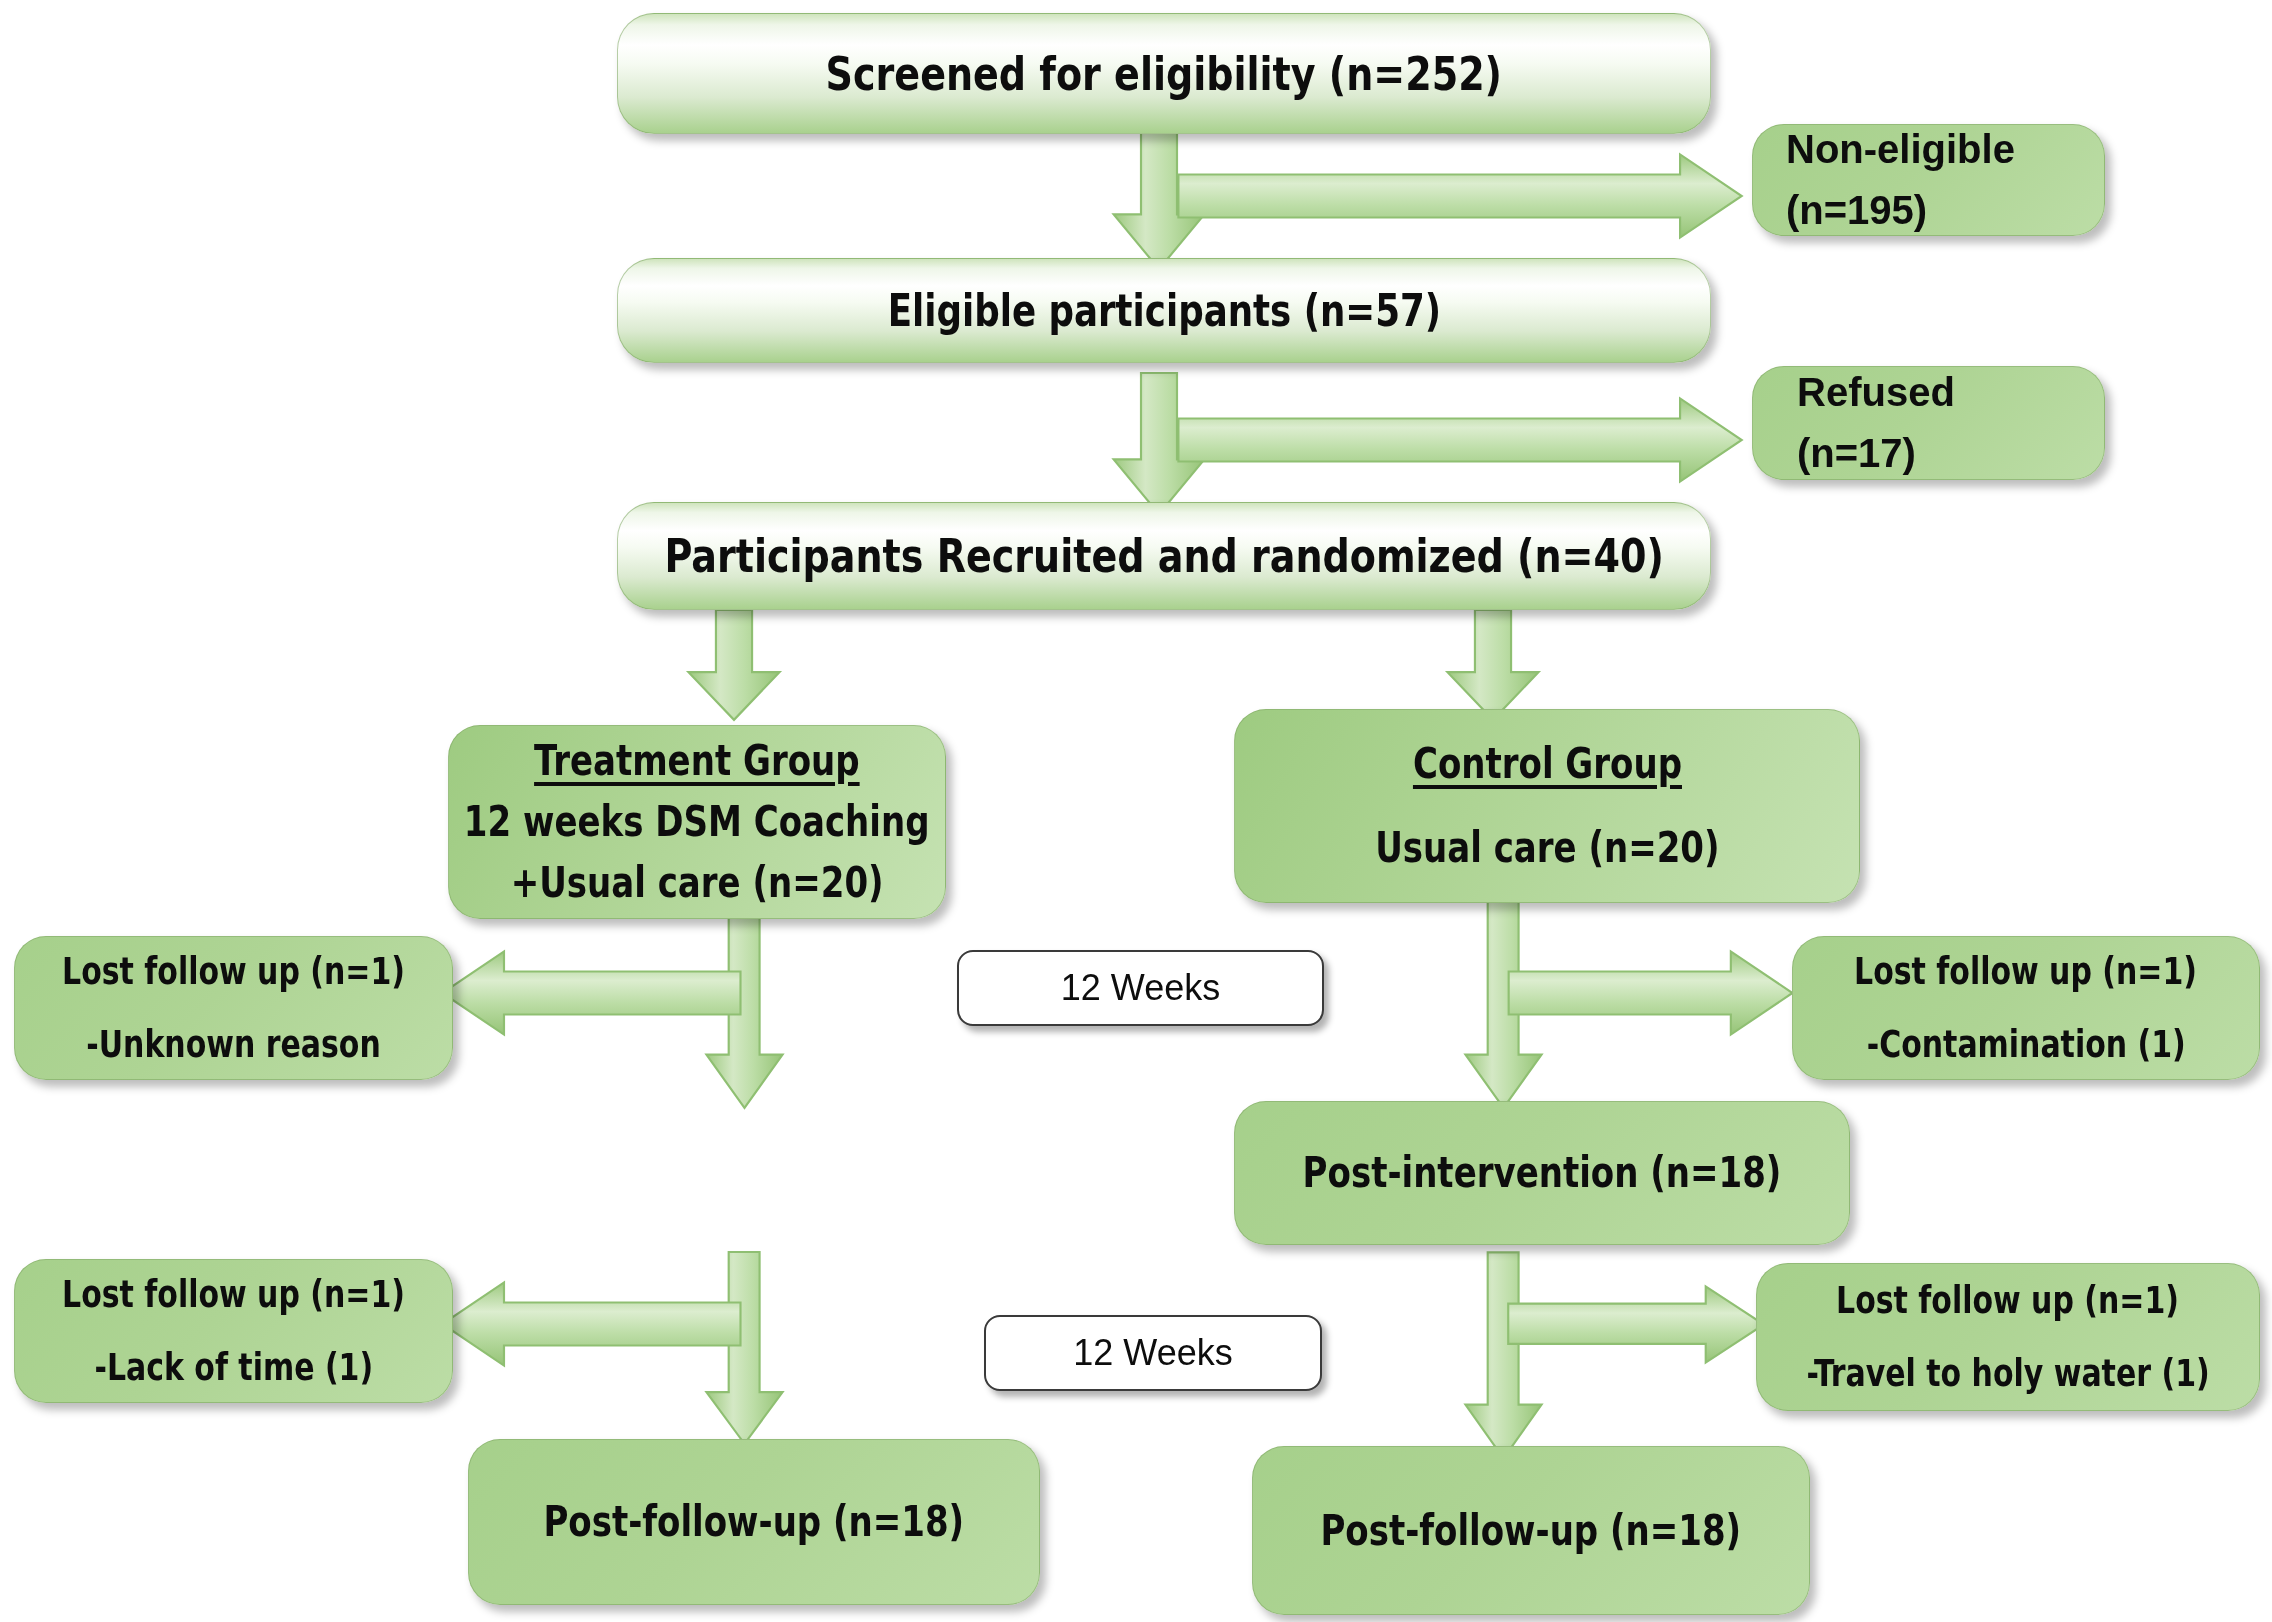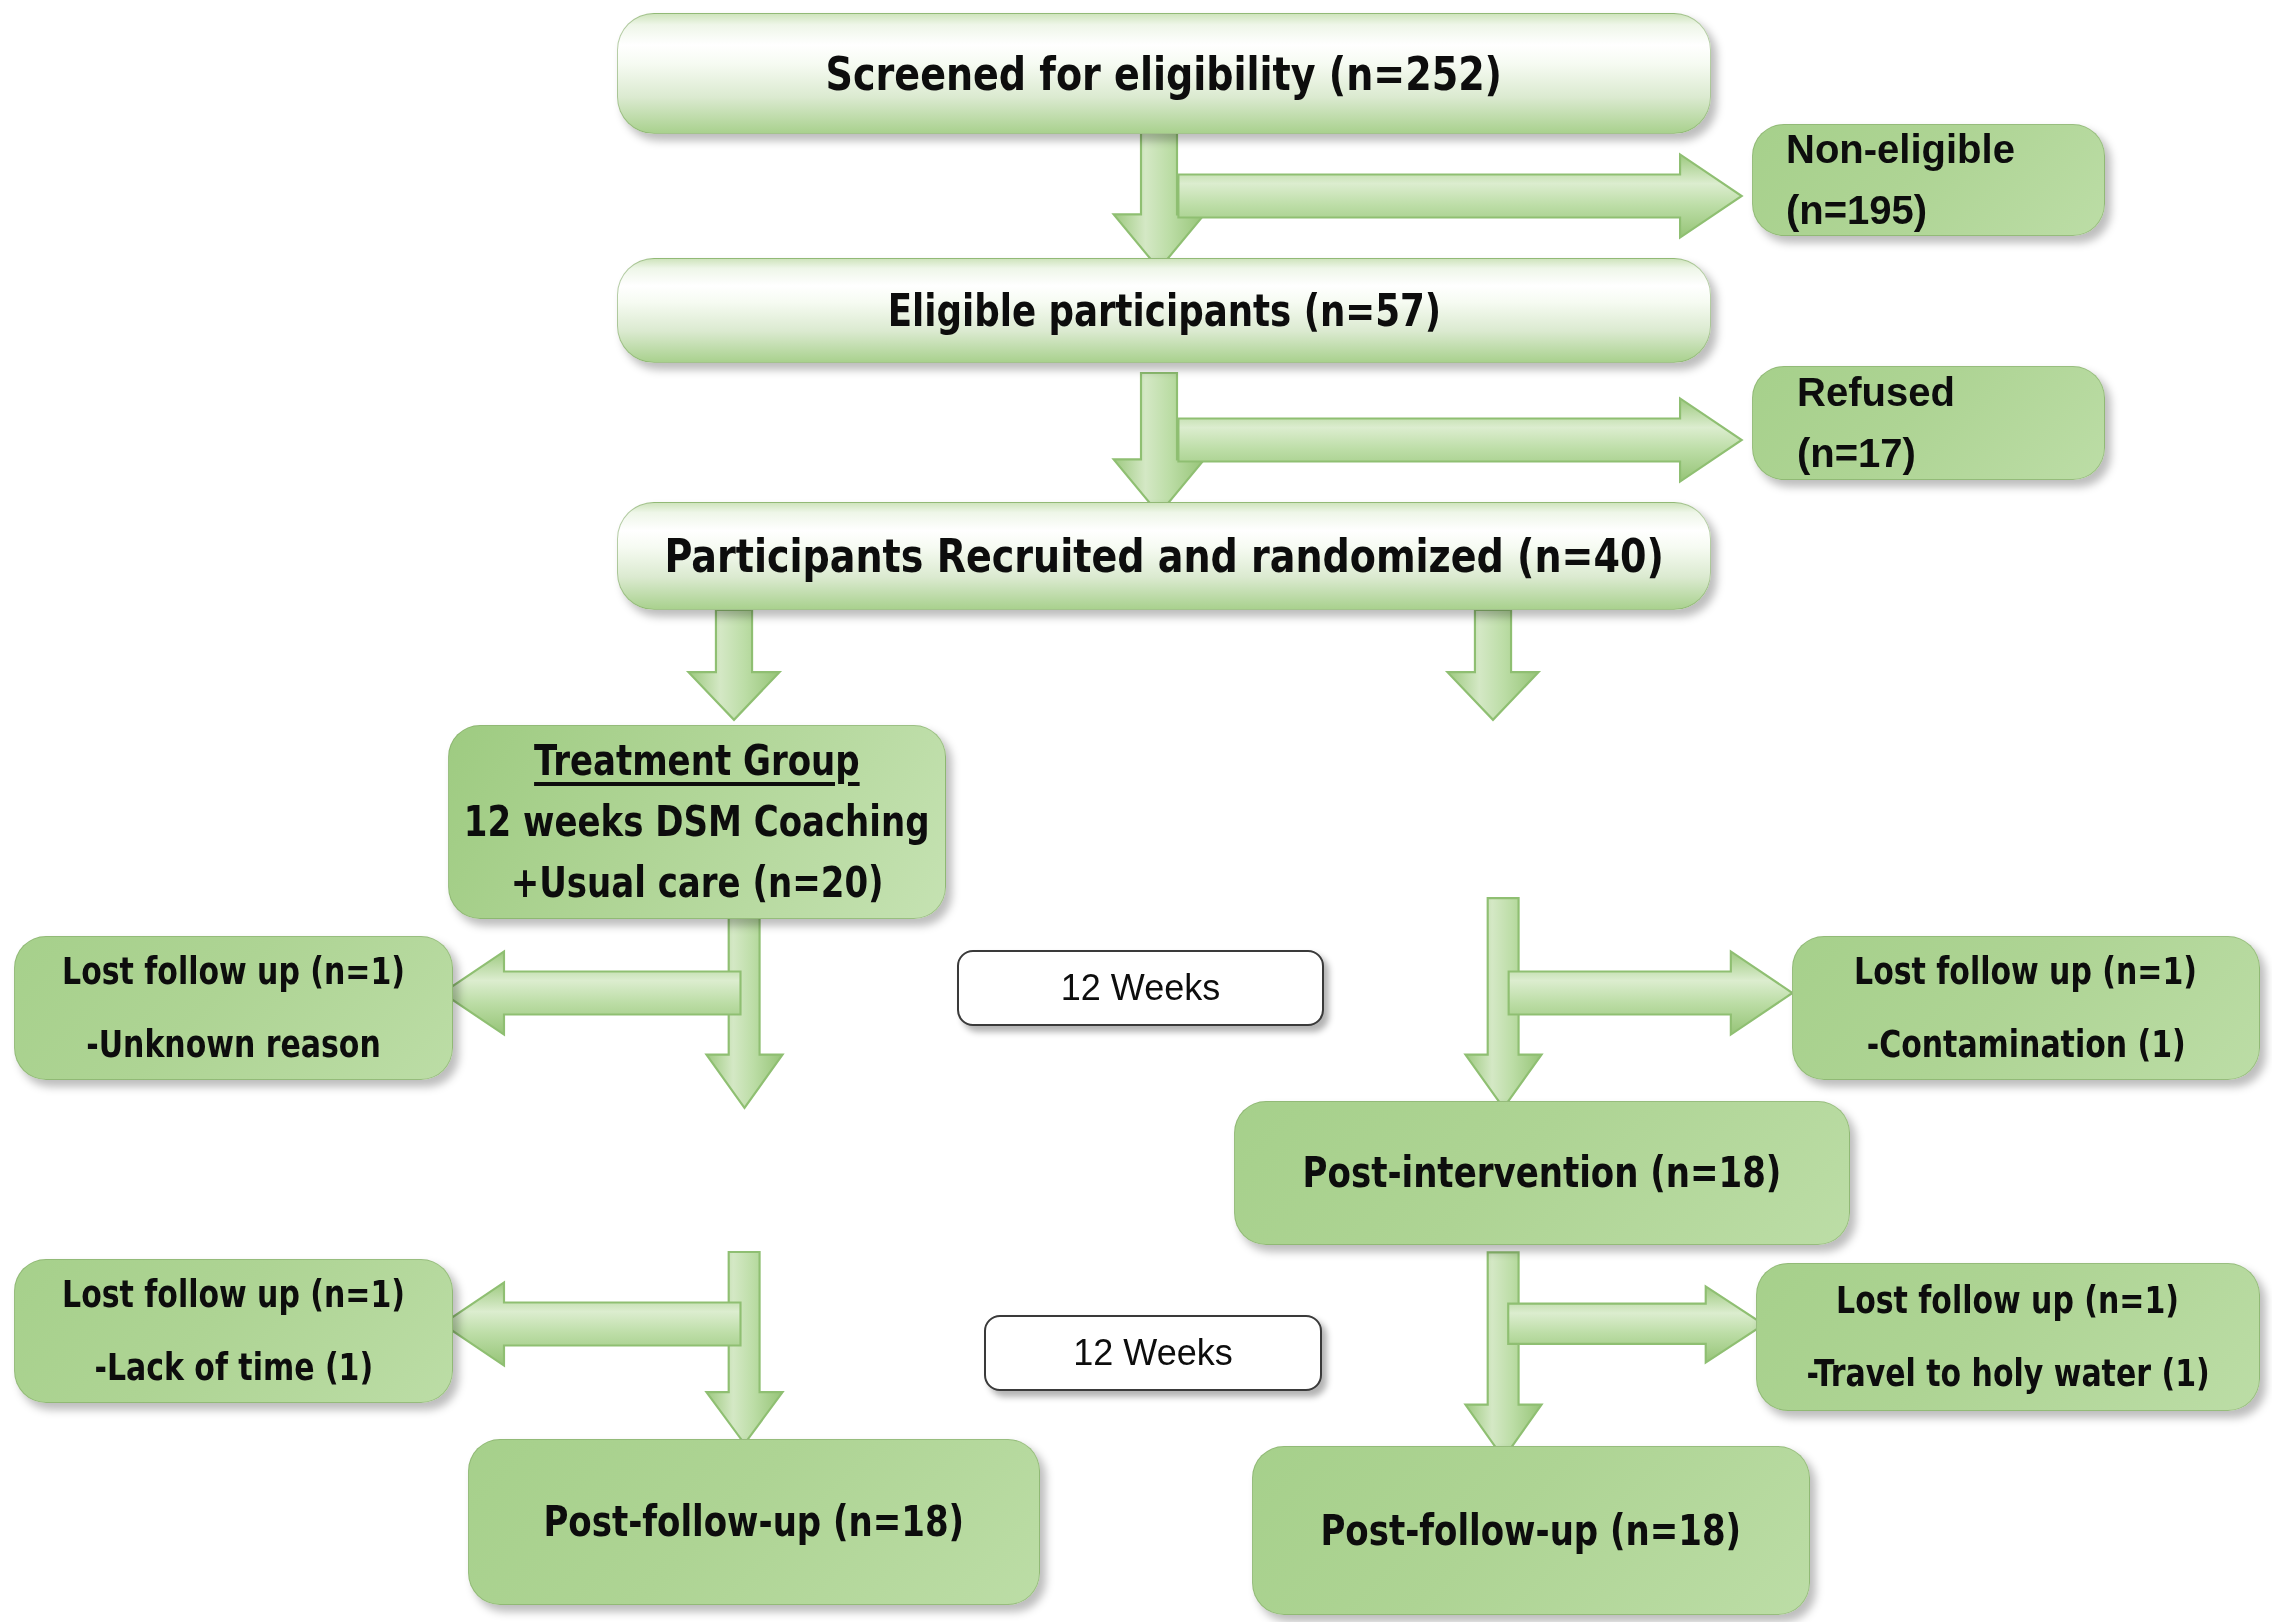--- a/index.html
+++ b/index.html
@@ -212,20 +212,24 @@
   <div class="node pipe" style="left:617px;top:502px;width:1094px;height:108px;font-size:47px;">
     <span class="line cond">Participants Recruited and randomized (n=40)</span>
   </div>
 
   <div class="node solid2" style="left:448px;top:709px;width:498px;height:194px;font-size:42px;margin-top:16px;">
     <span class="line cond ul">Treatment Group</span>
     <span class="line cond">12 weeks DSM Coaching</span>
     <span class="line cond" style="margin-top:11.5px;">+Usual care (n=20)</span>
   </div>
 
+  <div class="node solid2" style="left:1234px;top:709px;width:626px;height:194px;font-size:42px;">
+    <span class="line cond ul">Control Group</span>
+    <span class="line cond" style="margin-top:23px;">Usual care (n=20)</span>
+  </div>
 
   <div class="node solid" style="left:14.4px;top:936px;width:439px;height:144px;font-size:37px;">
     <span class="line cond">Lost follow up (n=1)</span>
     <span class="line cond" style="margin-top:29px;">-Unknown reason</span>
   </div>
 
   <div class="node plain" style="left:957px;top:950px;width:367px;height:76px;font-size:36px;">
     <span class="line">12 Weeks</span>
   </div>
 

